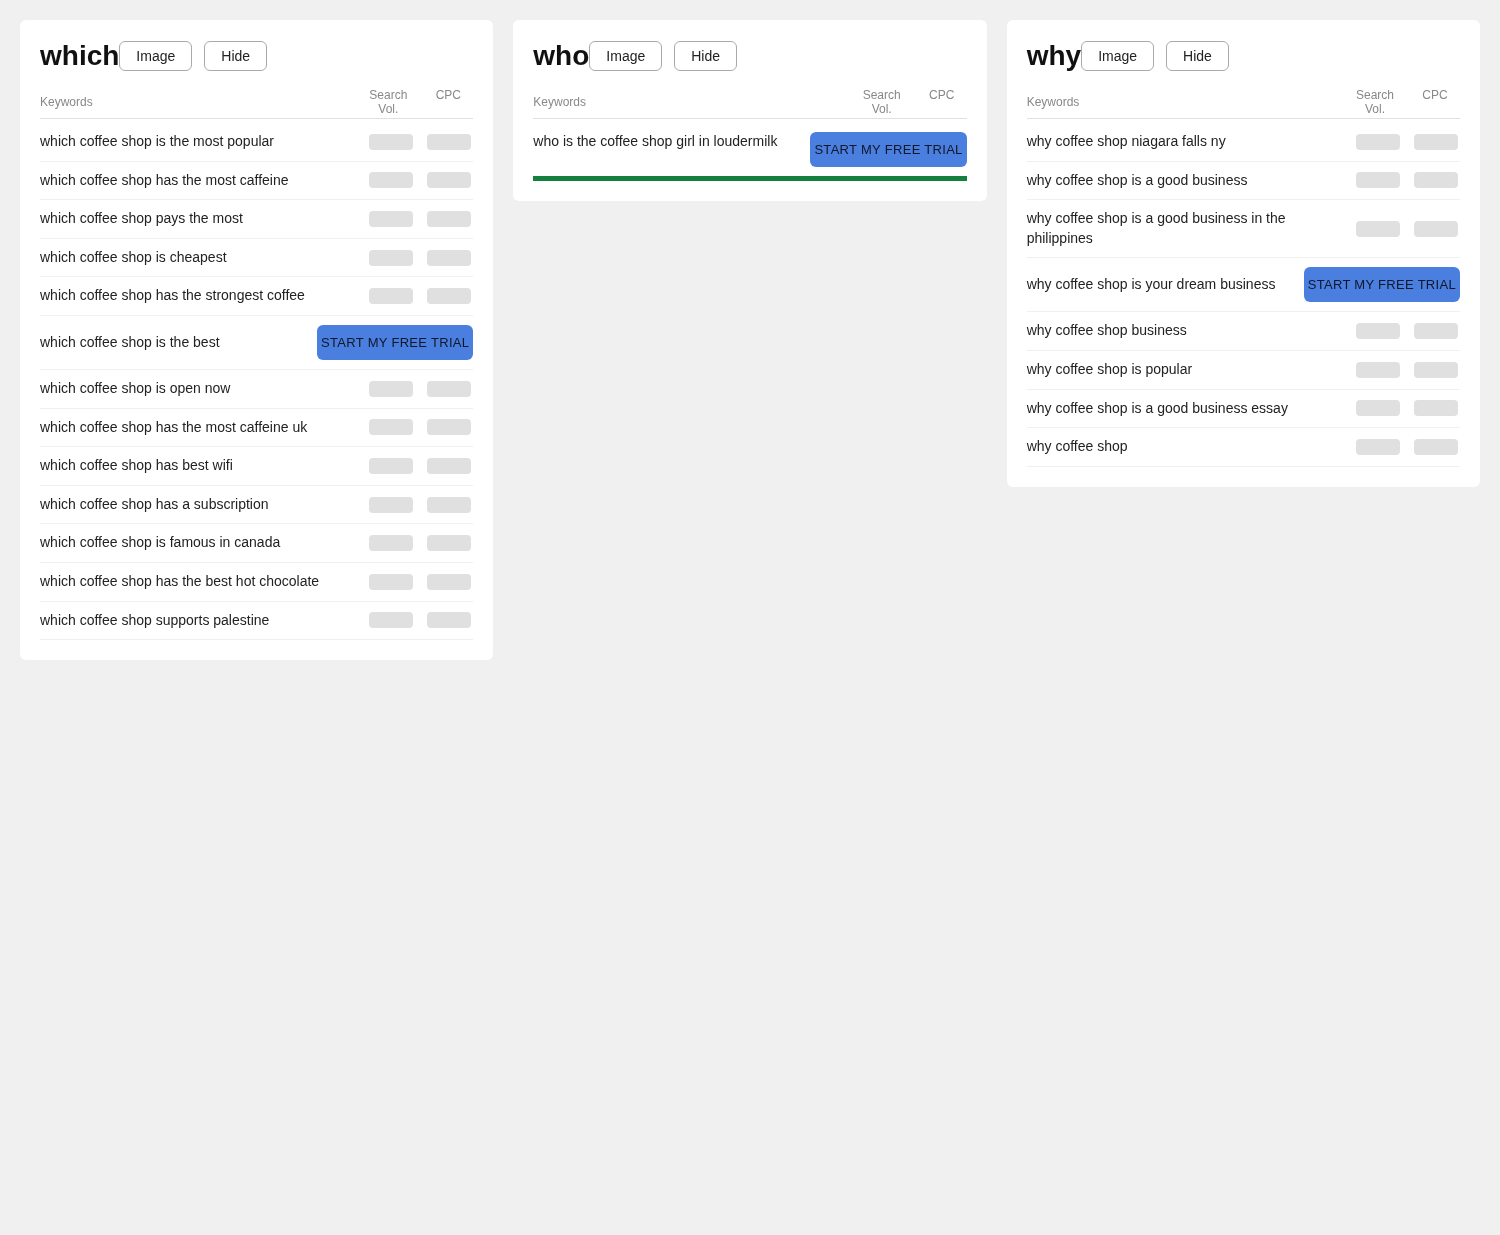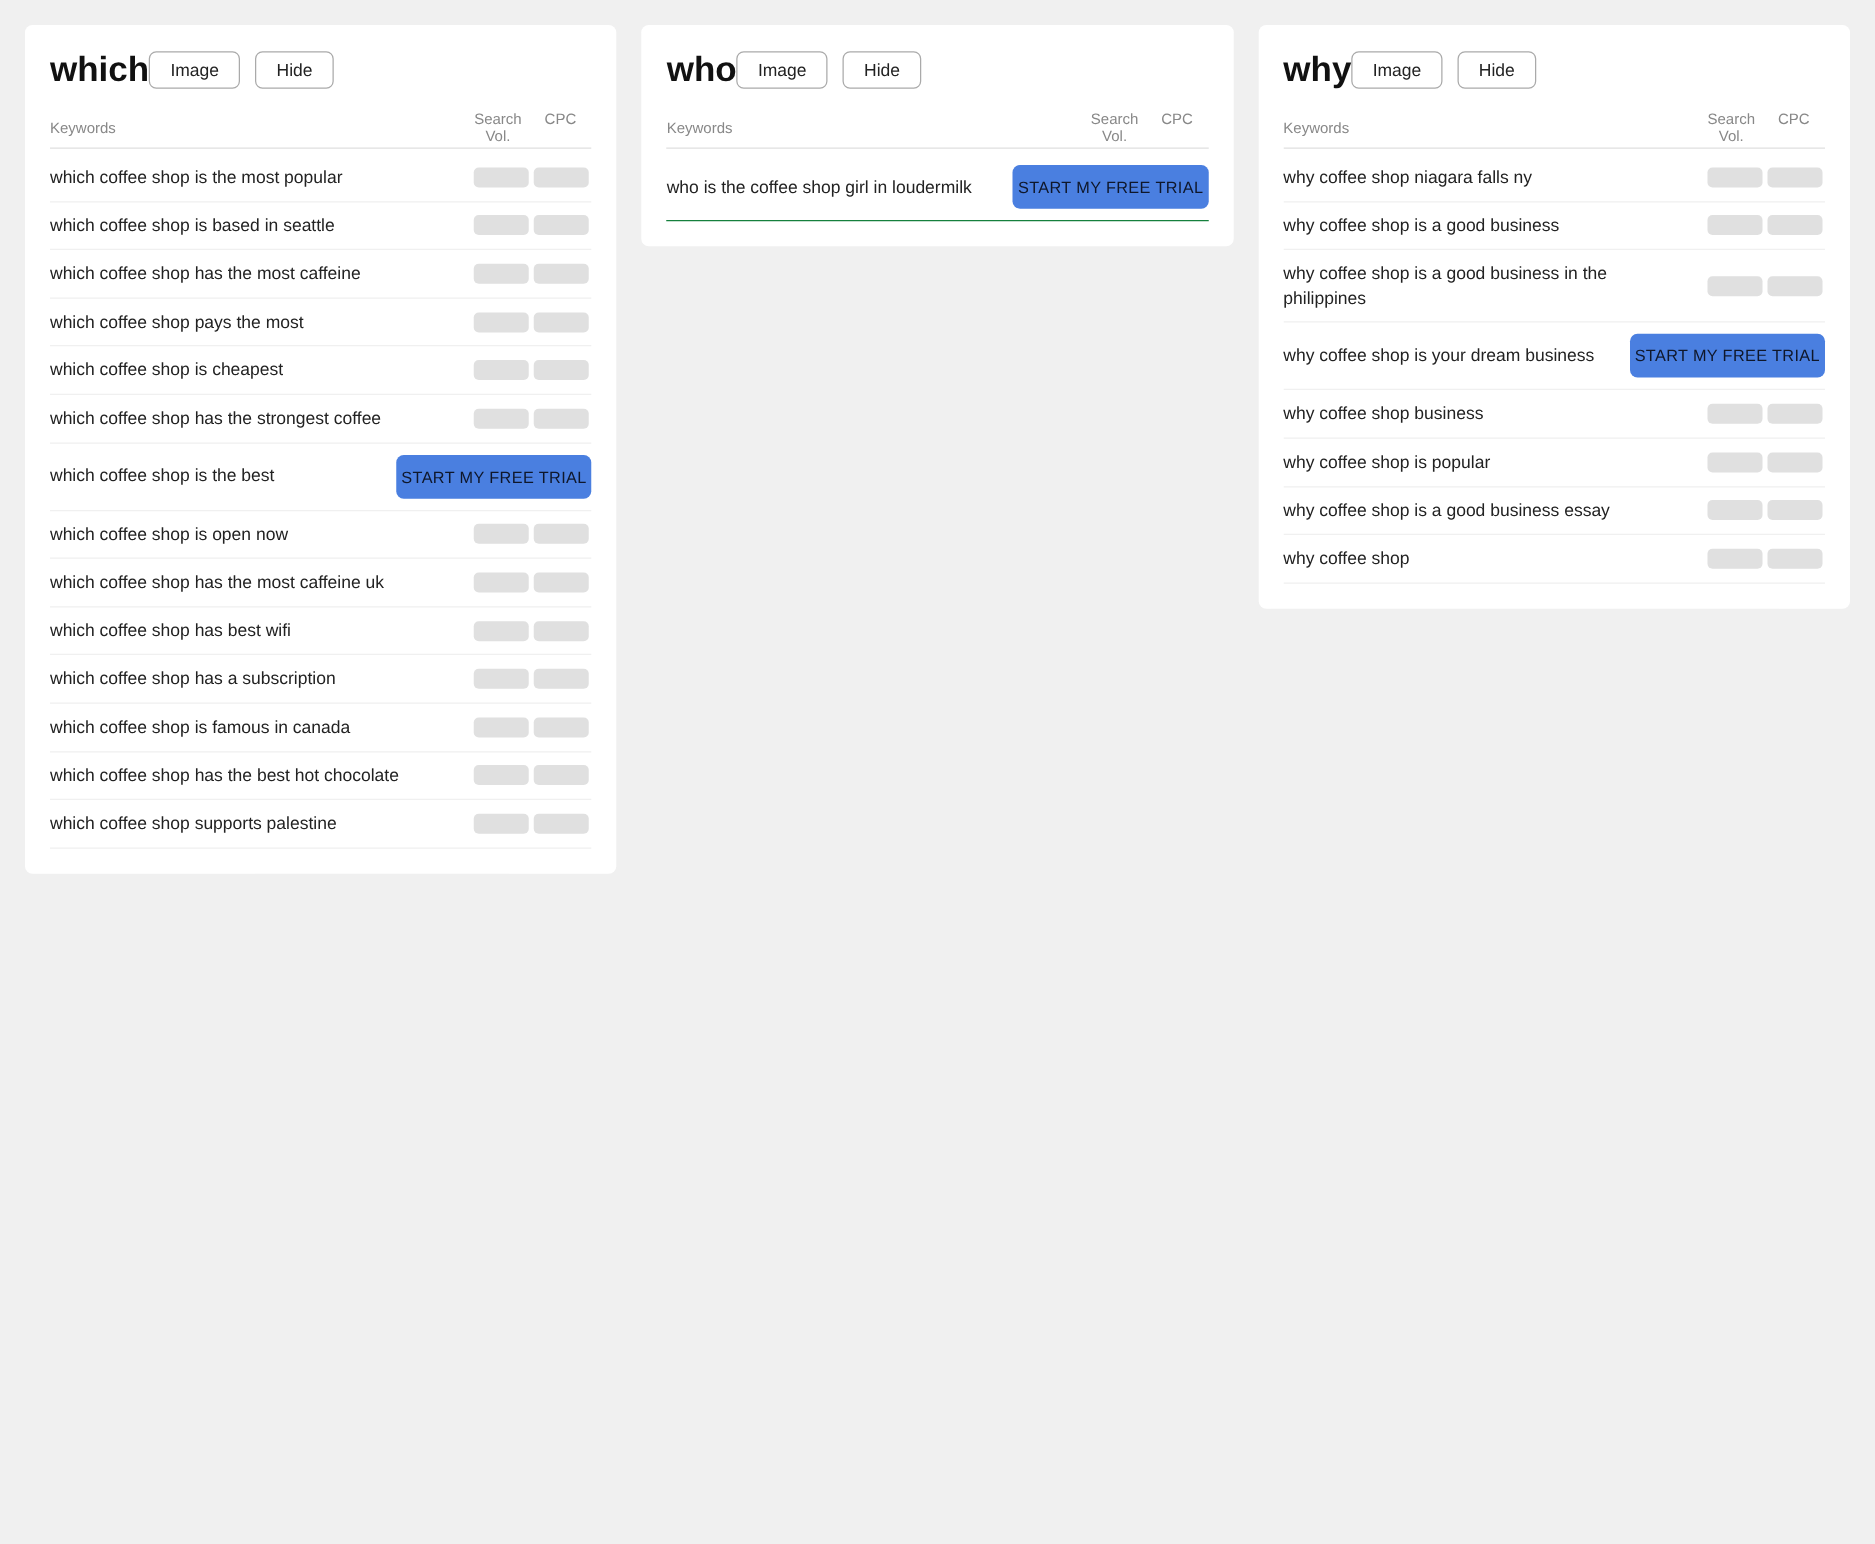--- a/index.html
+++ b/index.html
@@ -64,20 +64,21 @@
       padding-bottom: 2px;
       margin-bottom: 4px;
     }
     .col-keywords {
       font-size: 12px;
       color: #888;
       flex: 1;
     }
     .col-right {
       display: flex;
+      gap: 10px;
     }
     .col-sv, .col-cpc {
       font-size: 12px;
       color: #888;
       width: 50px;
       text-align: center;
     }
     .keyword-row {
       display: flex;
       align-items: center;
@@ -96,23 +97,22 @@
     .pill {
       display: inline-block;
       background: #e0e0e0;
       border-radius: 4px;
       width: 44px;
       height: 16px;
       margin: 0 2px;
     }
     .trial-row {
       display: flex;
-      align-items: center;
       padding: 9px 0;
-      border-bottom: 1px solid #15803d;
+      border-bottom: 5px solid #15803d;
       justify-content: space-between;
     }
     .trial-row .keyword-text {
       flex: 1;
     }
     .inline-trial {
       margin-left: 8px;
     }
   </style>
 </head>
@@ -135,27 +135,20 @@
         </div>
       </div>
       <div class="keyword-row">
         <div class="keyword-text">which coffee shop is the most popular</div>
         <div class="col-right">
           <span class="pill"></span>
           <span class="pill"></span>
         </div>
       </div>
       <div class="keyword-row">
-        <div class="keyword-text">which coffee shop is based in seattle</div>
-        <div class="col-right">
-          <span class="pill"></span>
-          <span class="pill"></span>
-        </div>
-      </div>
-      <div class="keyword-row">
         <div class="keyword-text">which coffee shop has the most caffeine</div>
         <div class="col-right">
           <span class="pill"></span>
           <span class="pill"></span>
         </div>
       </div>
       <div class="keyword-row">
         <div class="keyword-text">which coffee shop pays the most</div>
         <div class="col-right">
           <span class="pill"></span>

